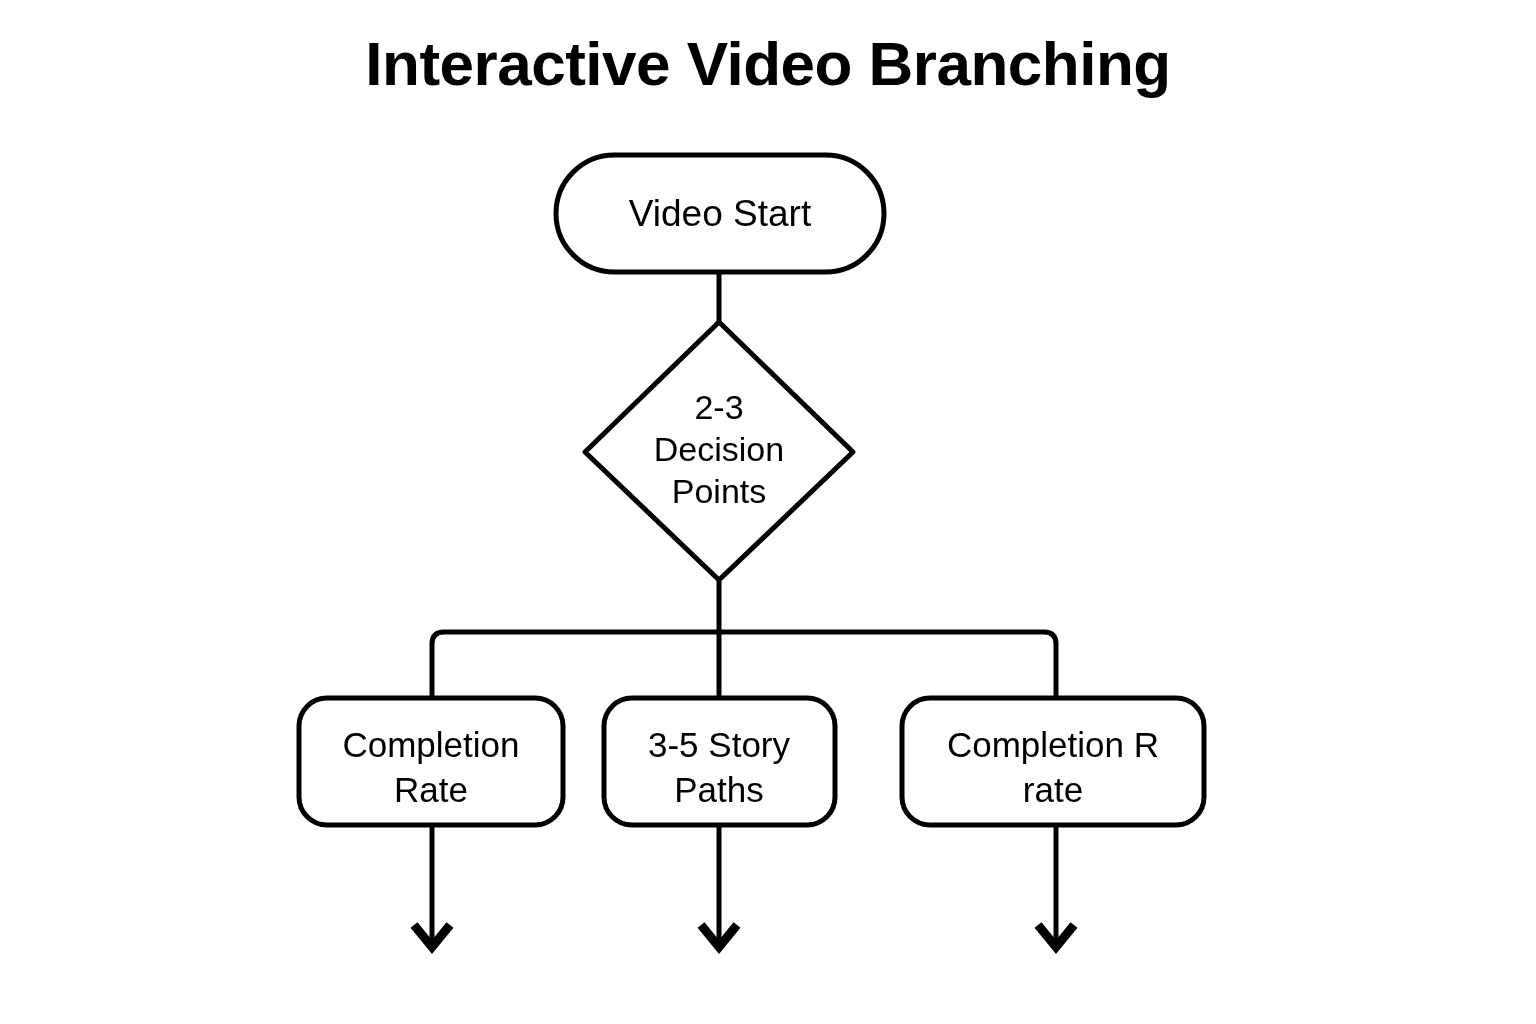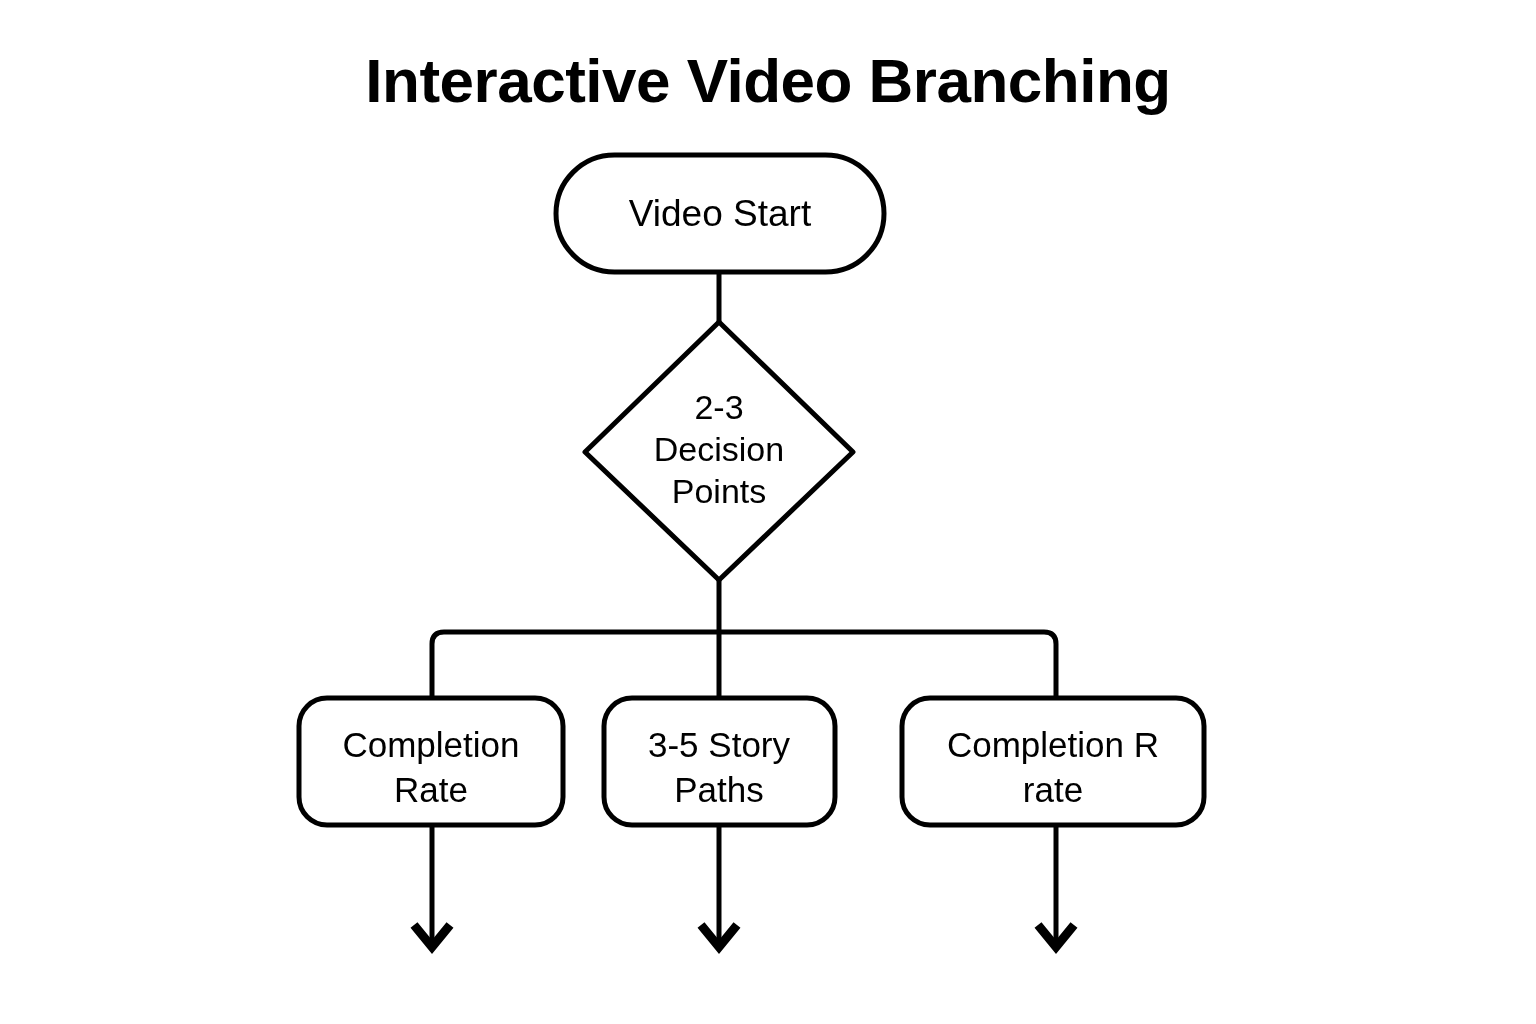--- a/index.html
+++ b/index.html
@@ -17,21 +17,21 @@
   }
   #canvas {
     position: relative;
     width: 1536px;
     height: 1024px;
     background: #ffffff;
   }
   #diagram-title {
     position: absolute;
     left: 0;
-    top: 47px;
+    top: 30px;
     width: 1536px;
     text-align: center;
     font-size: 62px;
     font-weight: bold;
     letter-spacing: -0.5px;
     color: #000000;
     line-height: 1.1;
   }
   svg#flow {
     position: absolute;

